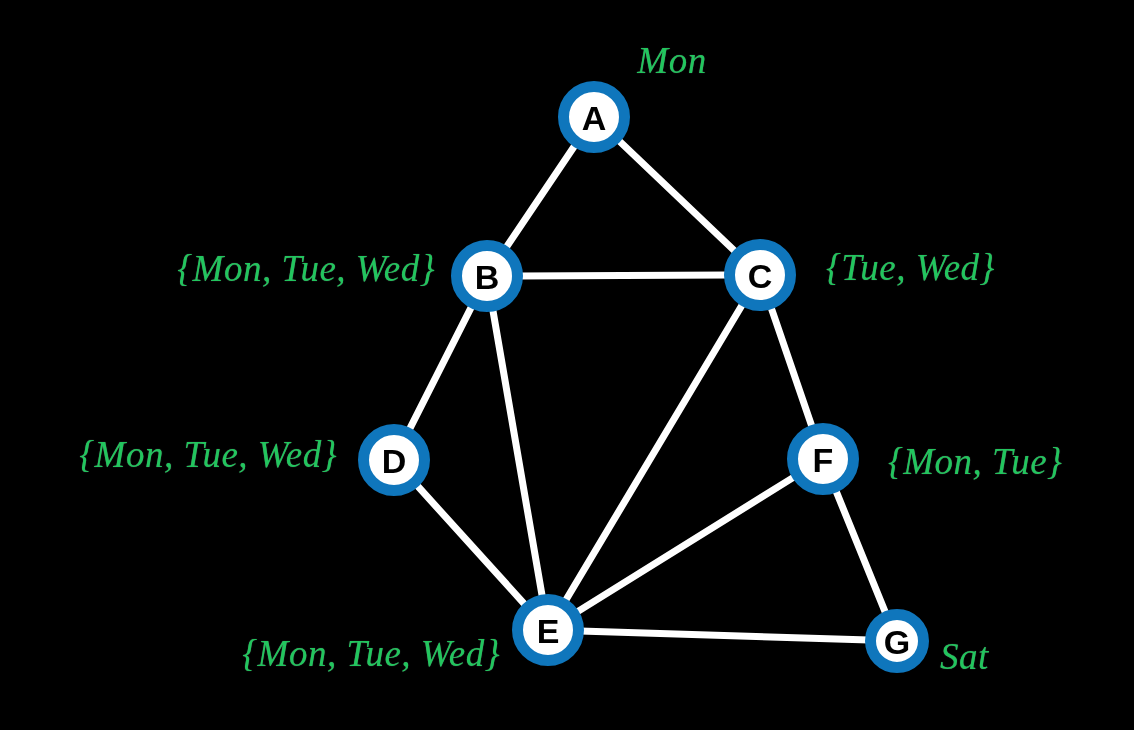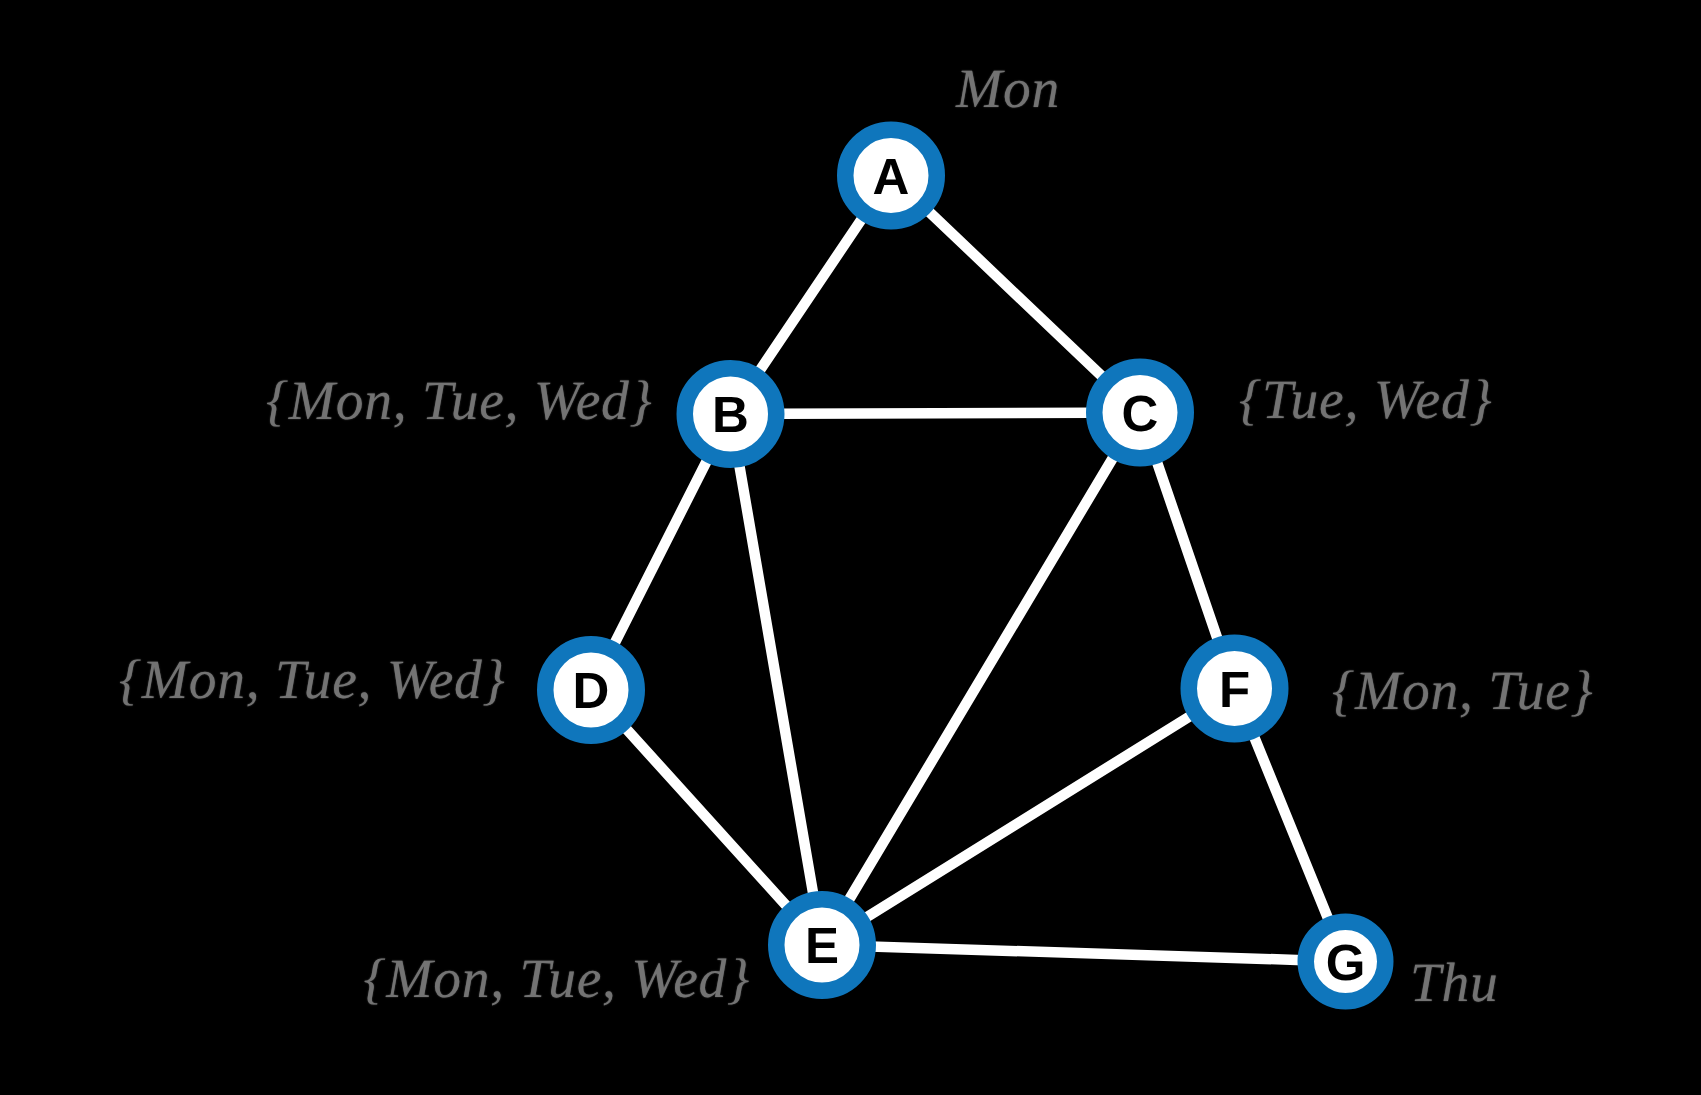--- a/index.html
+++ b/index.html
@@ -36,21 +36,21 @@
   .node-letter {
     fill: #000000;
     font-family: "Liberation Sans", "DejaVu Sans", sans-serif;
     font-weight: bold;
     font-size: 34px;
     text-anchor: middle;
     dominant-baseline: central;
   }
   .domain-label {
     position: absolute;
-    color: #737373;
+    color: #22c55e;
     font-family: "Liberation Serif", "DejaVu Serif", serif;
     font-style: italic;
     font-size: 37px;
     white-space: nowrap;
     line-height: 1;
     letter-spacing: 0.5px;
     text-shadow: 0 0 1px rgba(255,255,255,0.35);
   }
   .domain-label.anchor-right {
     transform: translate(-100%, -50%);
@@ -113,16 +113,16 @@
       </g>
   </svg>
 
   <div id="labels-layer">
       <div class="domain-label anchor-center" style="left: 672px; top: 60px;">Mon</div>
       <div class="domain-label anchor-right" style="left: 435px; top: 268px;">{Mon, Tue, Wed}</div>
       <div class="domain-label anchor-left" style="left: 826px; top: 267px; text-align: right;">{Tue, Wed}</div>
       <div class="domain-label anchor-right" style="left: 337px; top: 454px;">{Mon, Tue, Wed}</div>
       <div class="domain-label anchor-left" style="left: 888px; top: 461px; font-style: italic;">{Mon, Tue}</div>
       <div class="domain-label anchor-right" style="left: 500px; top: 653px;">{Mon, Tue, Wed}</div>
-      <div class="domain-label anchor-left" style="left: 940px; top: 656px;">Thu</div>
+      <div class="domain-label anchor-left" style="left: 940px; top: 656px;">Sat</div>
     </div>
 
 </div>
 
 </body></html>

